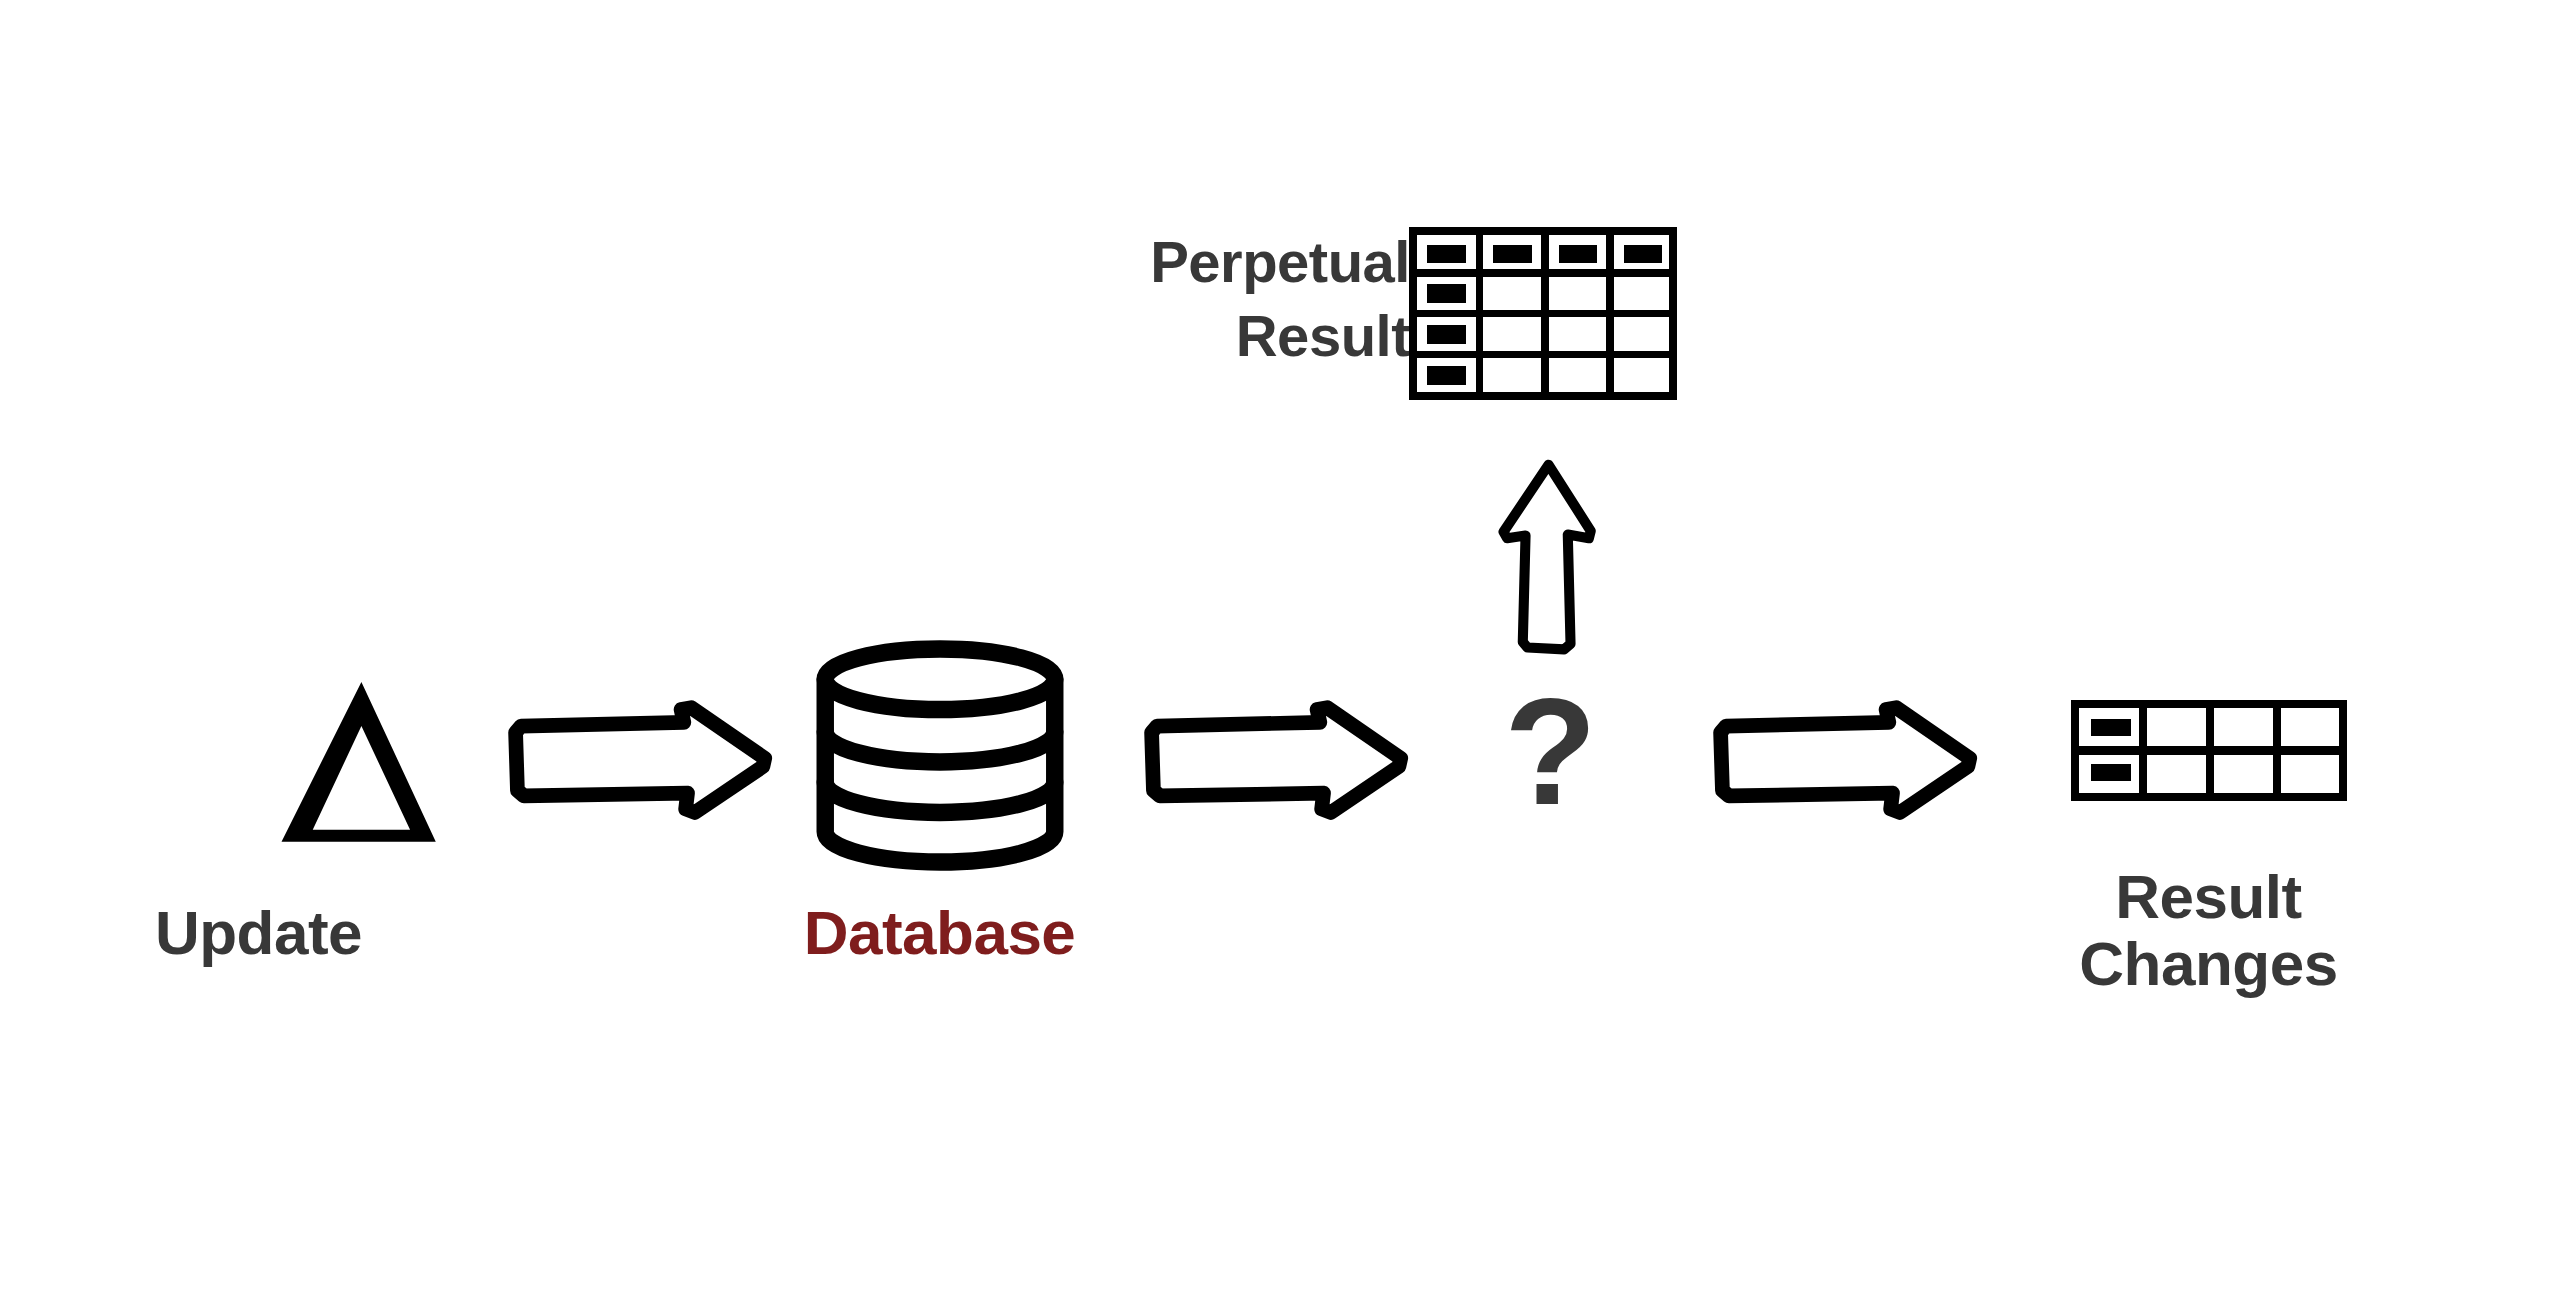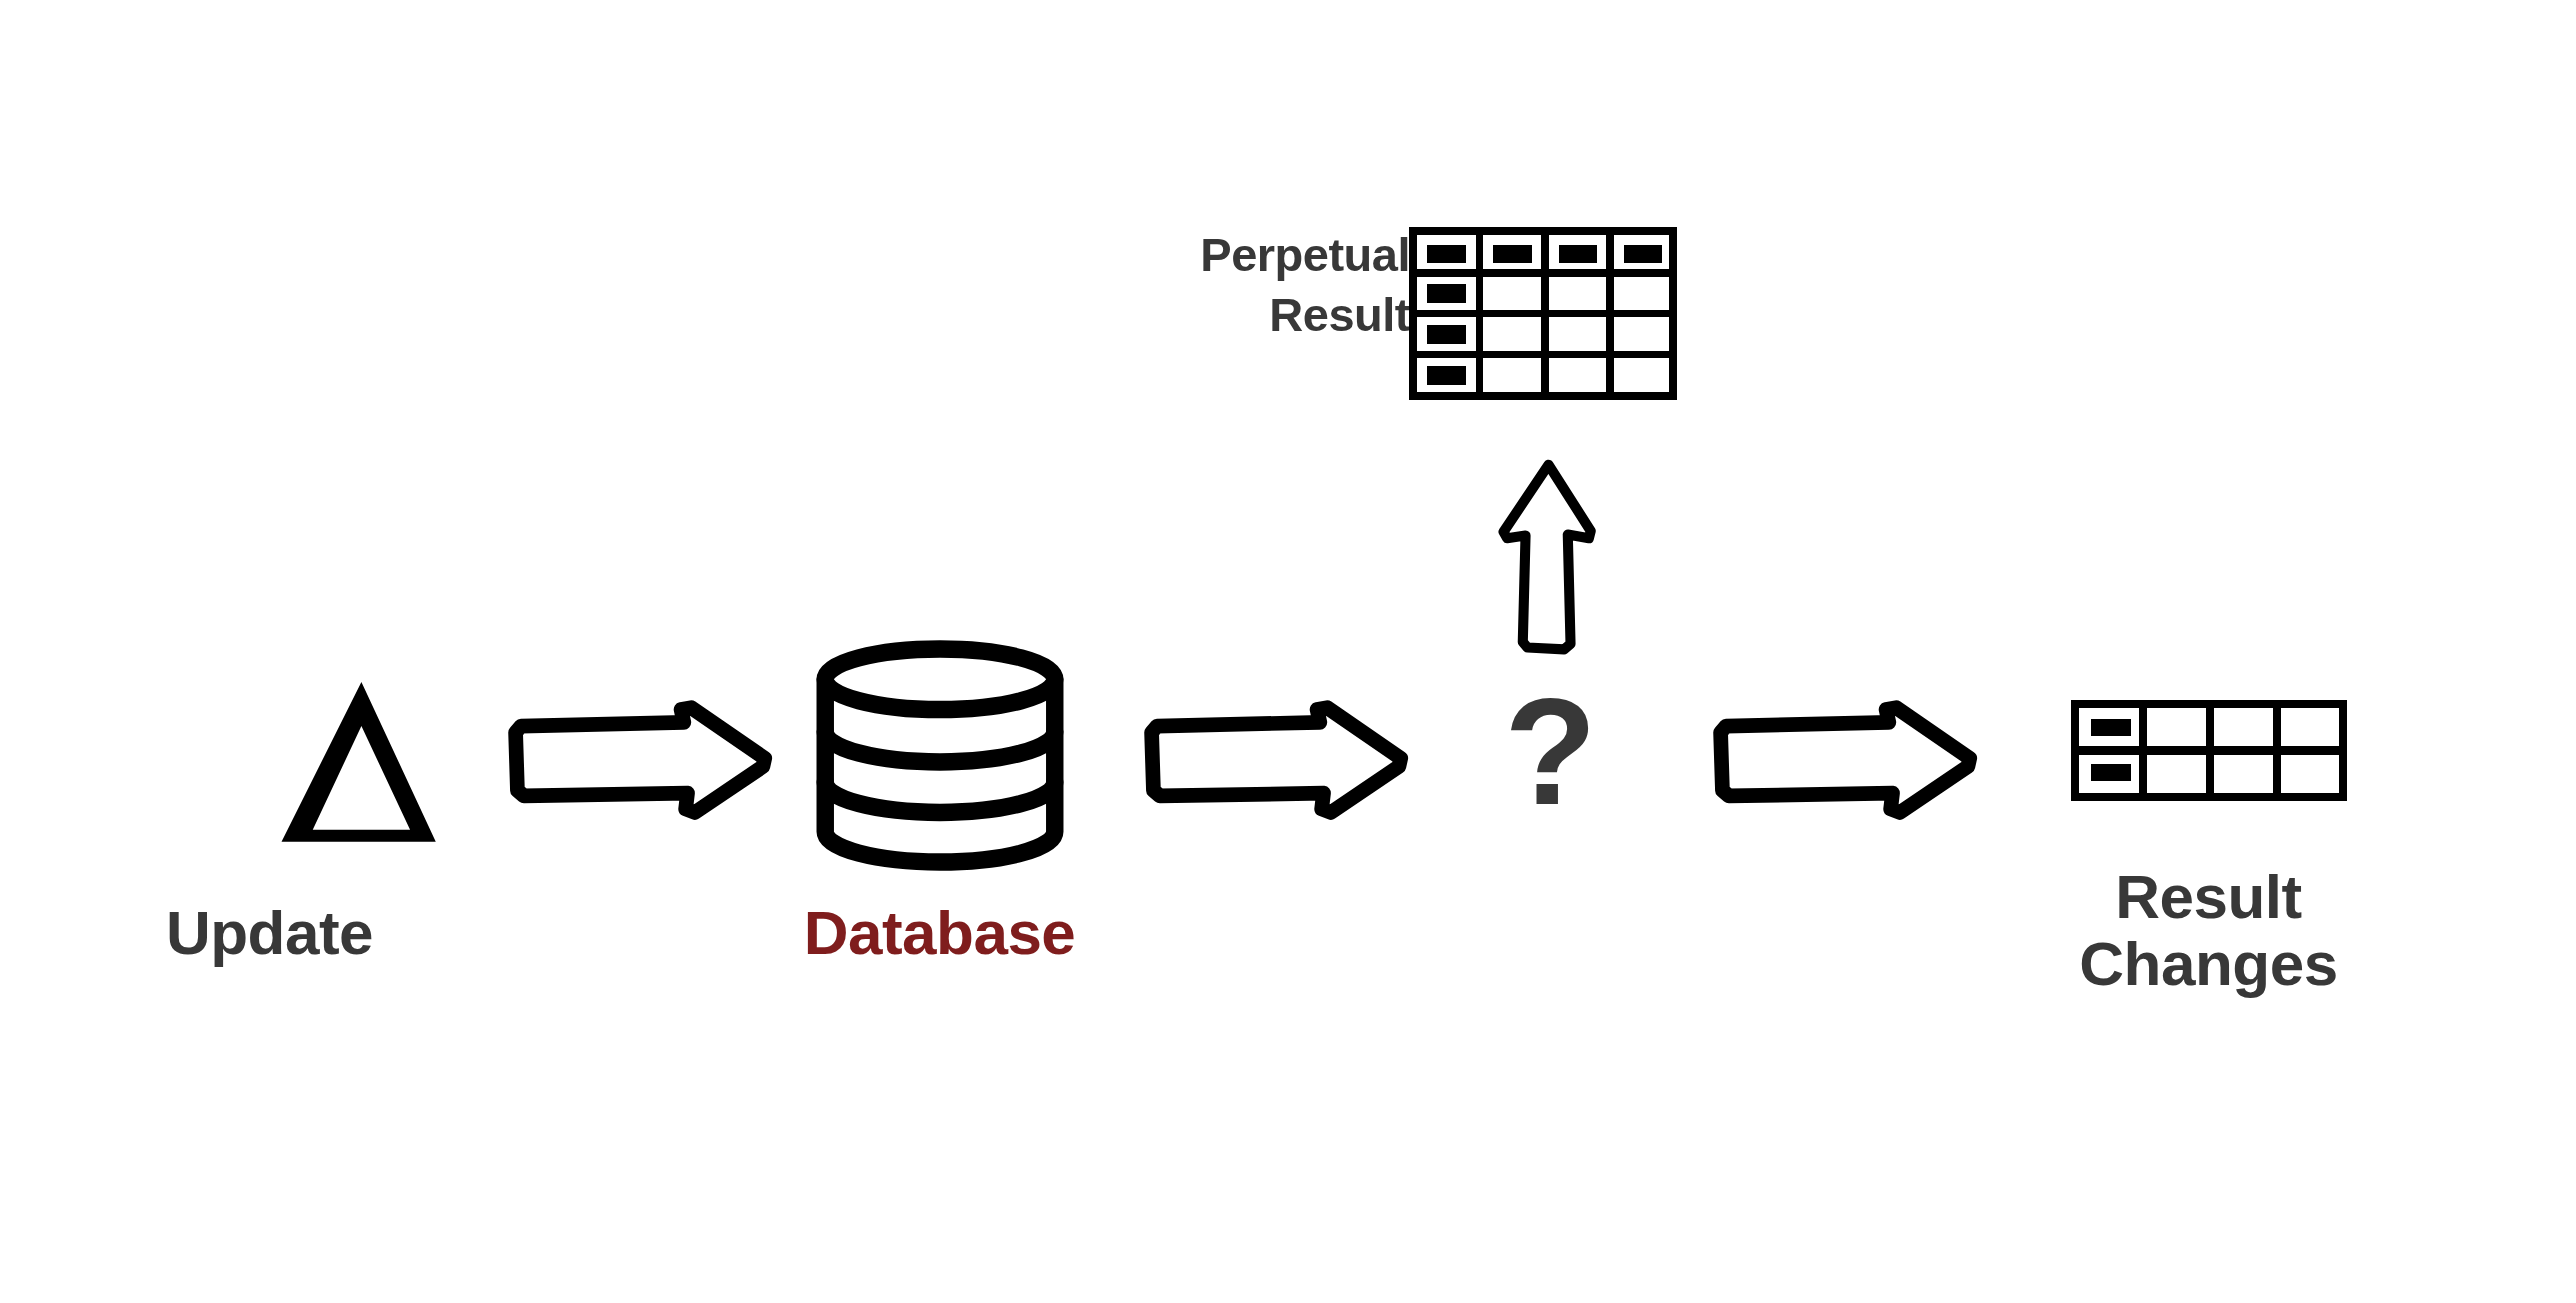--- a/index.html
+++ b/index.html
@@ -32,21 +32,21 @@
     text-align: center;
     white-space: pre-line;
     user-select: none;
   }
 
   .side-label {
     position: absolute;
     color: #383838;
     font-family: "Liberation Sans", sans-serif;
     font-weight: bold;
-    font-size: 47px;
+    font-size: 58px;
     line-height: 1.28;
     letter-spacing: -0.5px;
     text-align: right;
     white-space: pre-line;
     user-select: none;
   }
 
   
   .qmark {
     position: absolute;
@@ -115,21 +115,21 @@
   </div>
 
   <div class="svg-holder" style="left:265px; top:678px; width:202px; height:175px;">
     <svg viewBox="0 0 220 190" xmlns="http://www.w3.org/2000/svg">
 
       <path d="M 105 4 L 186 178 L 18 178 Z
                M 105 52 L 158 165 L 52 165 Z" fill="#000000" fill-rule="evenodd"></path>
     </svg>
   </div>
 
-  <div class="node-label" style="left: 118px; top: 900px; width: 303px; color: rgb(56, 56, 56);">Update</div>
+  <div class="node-label" style="left: 107px; top: 900px; width: 303px; color: rgb(56, 56, 56);">Update</div>
 
   <div class="svg-holder" style="left:511px; top:704px; width:262px; height:114px;">
     <svg viewBox="0 0 285 124" xmlns="http://www.w3.org/2000/svg">
       <path d="M 11 24
                L 188 20
                L 185 6
                L 196 4
                L 276 59
                L 274 68
                L 200 118

